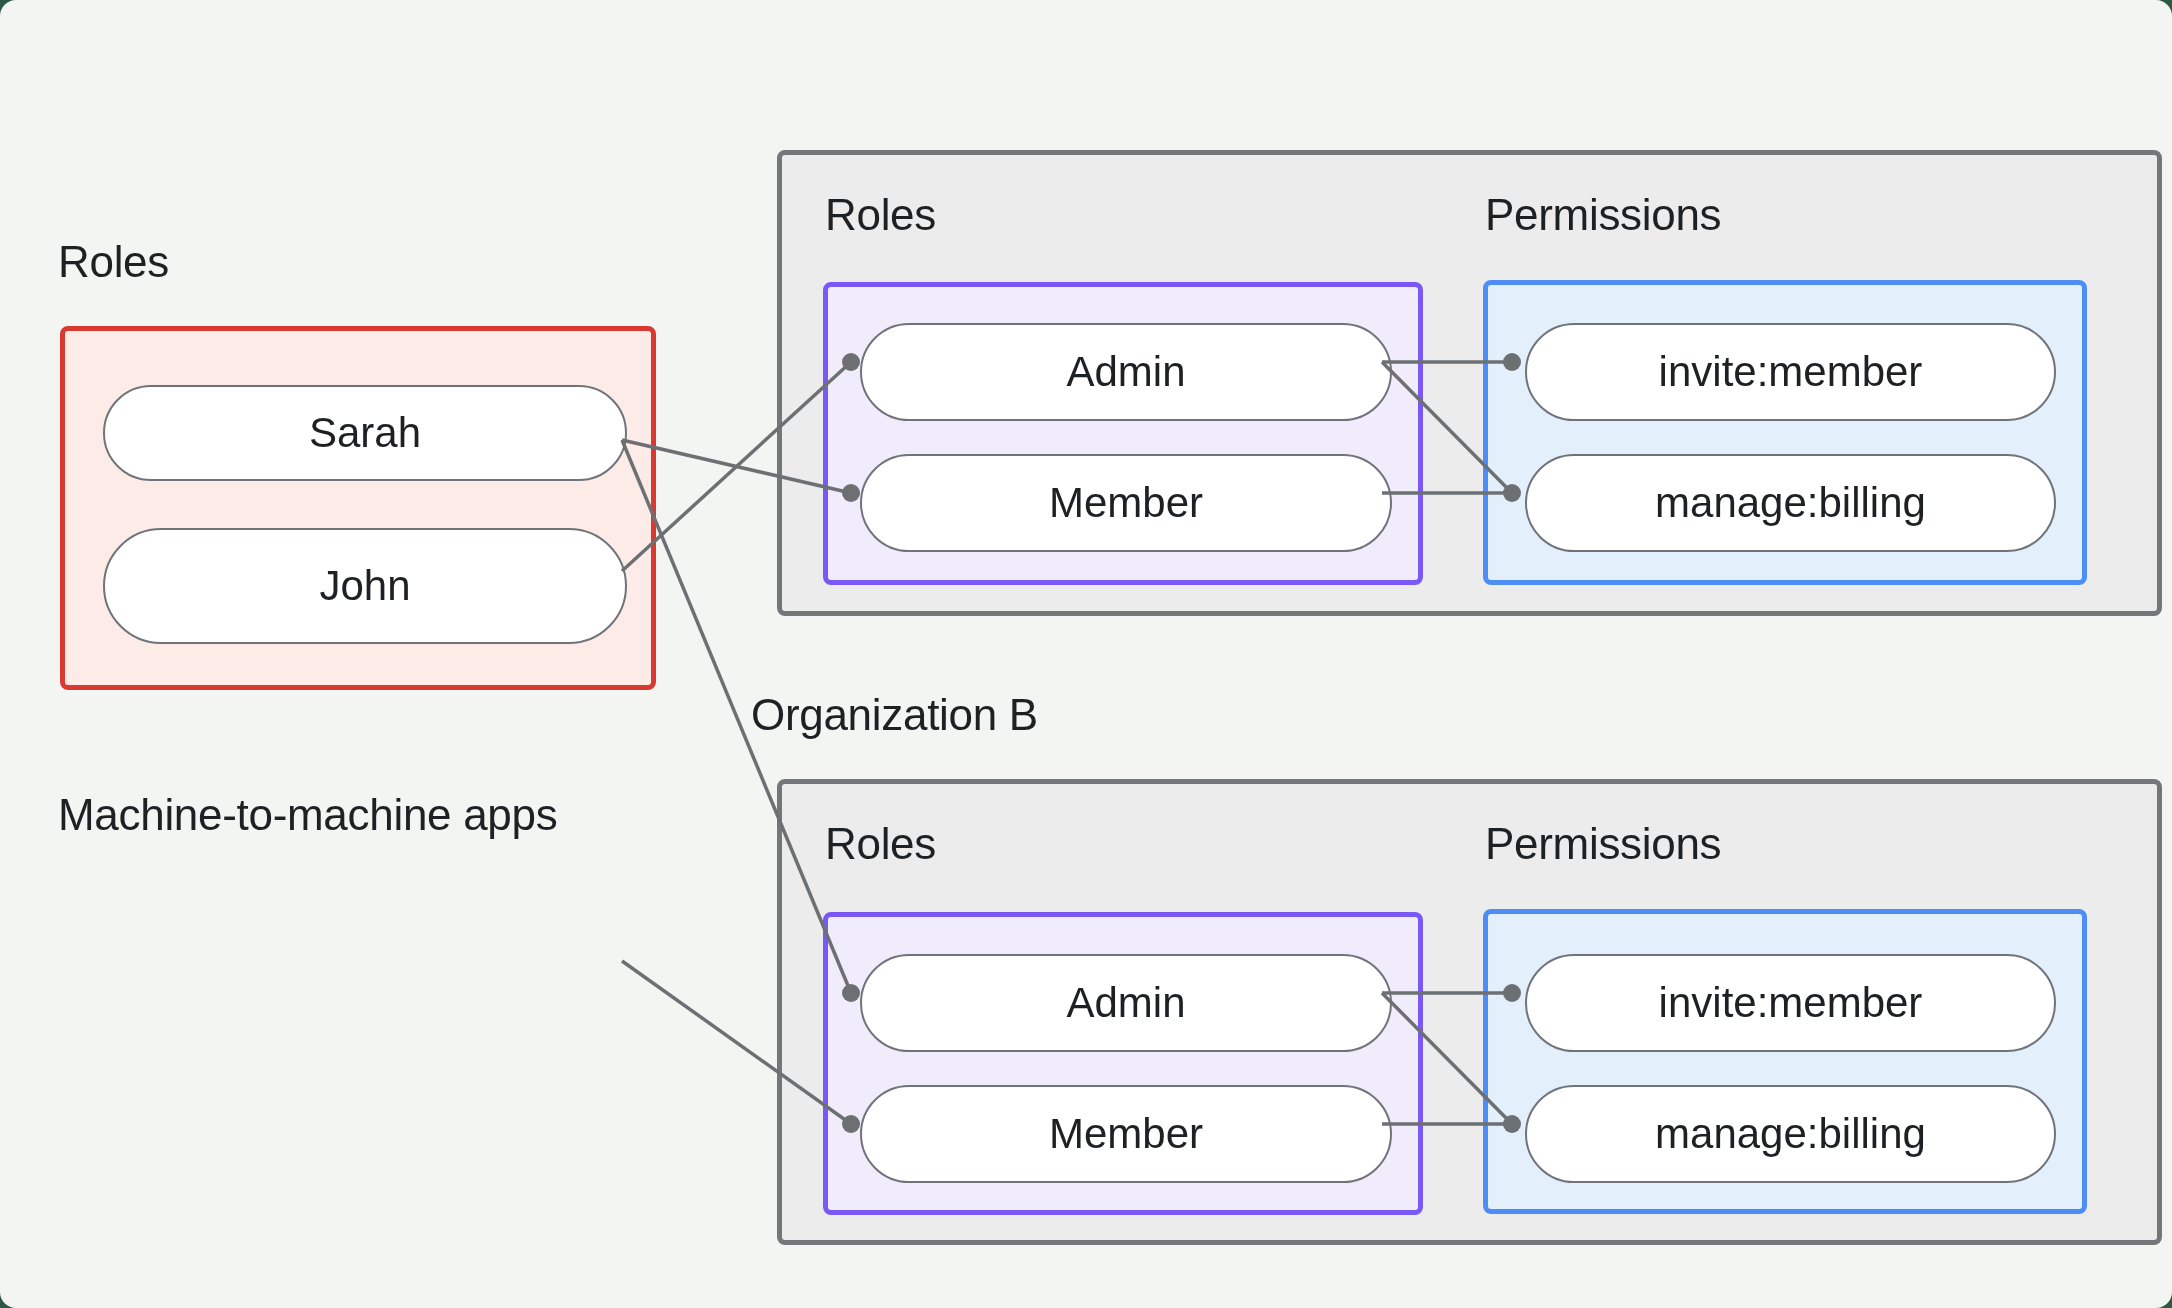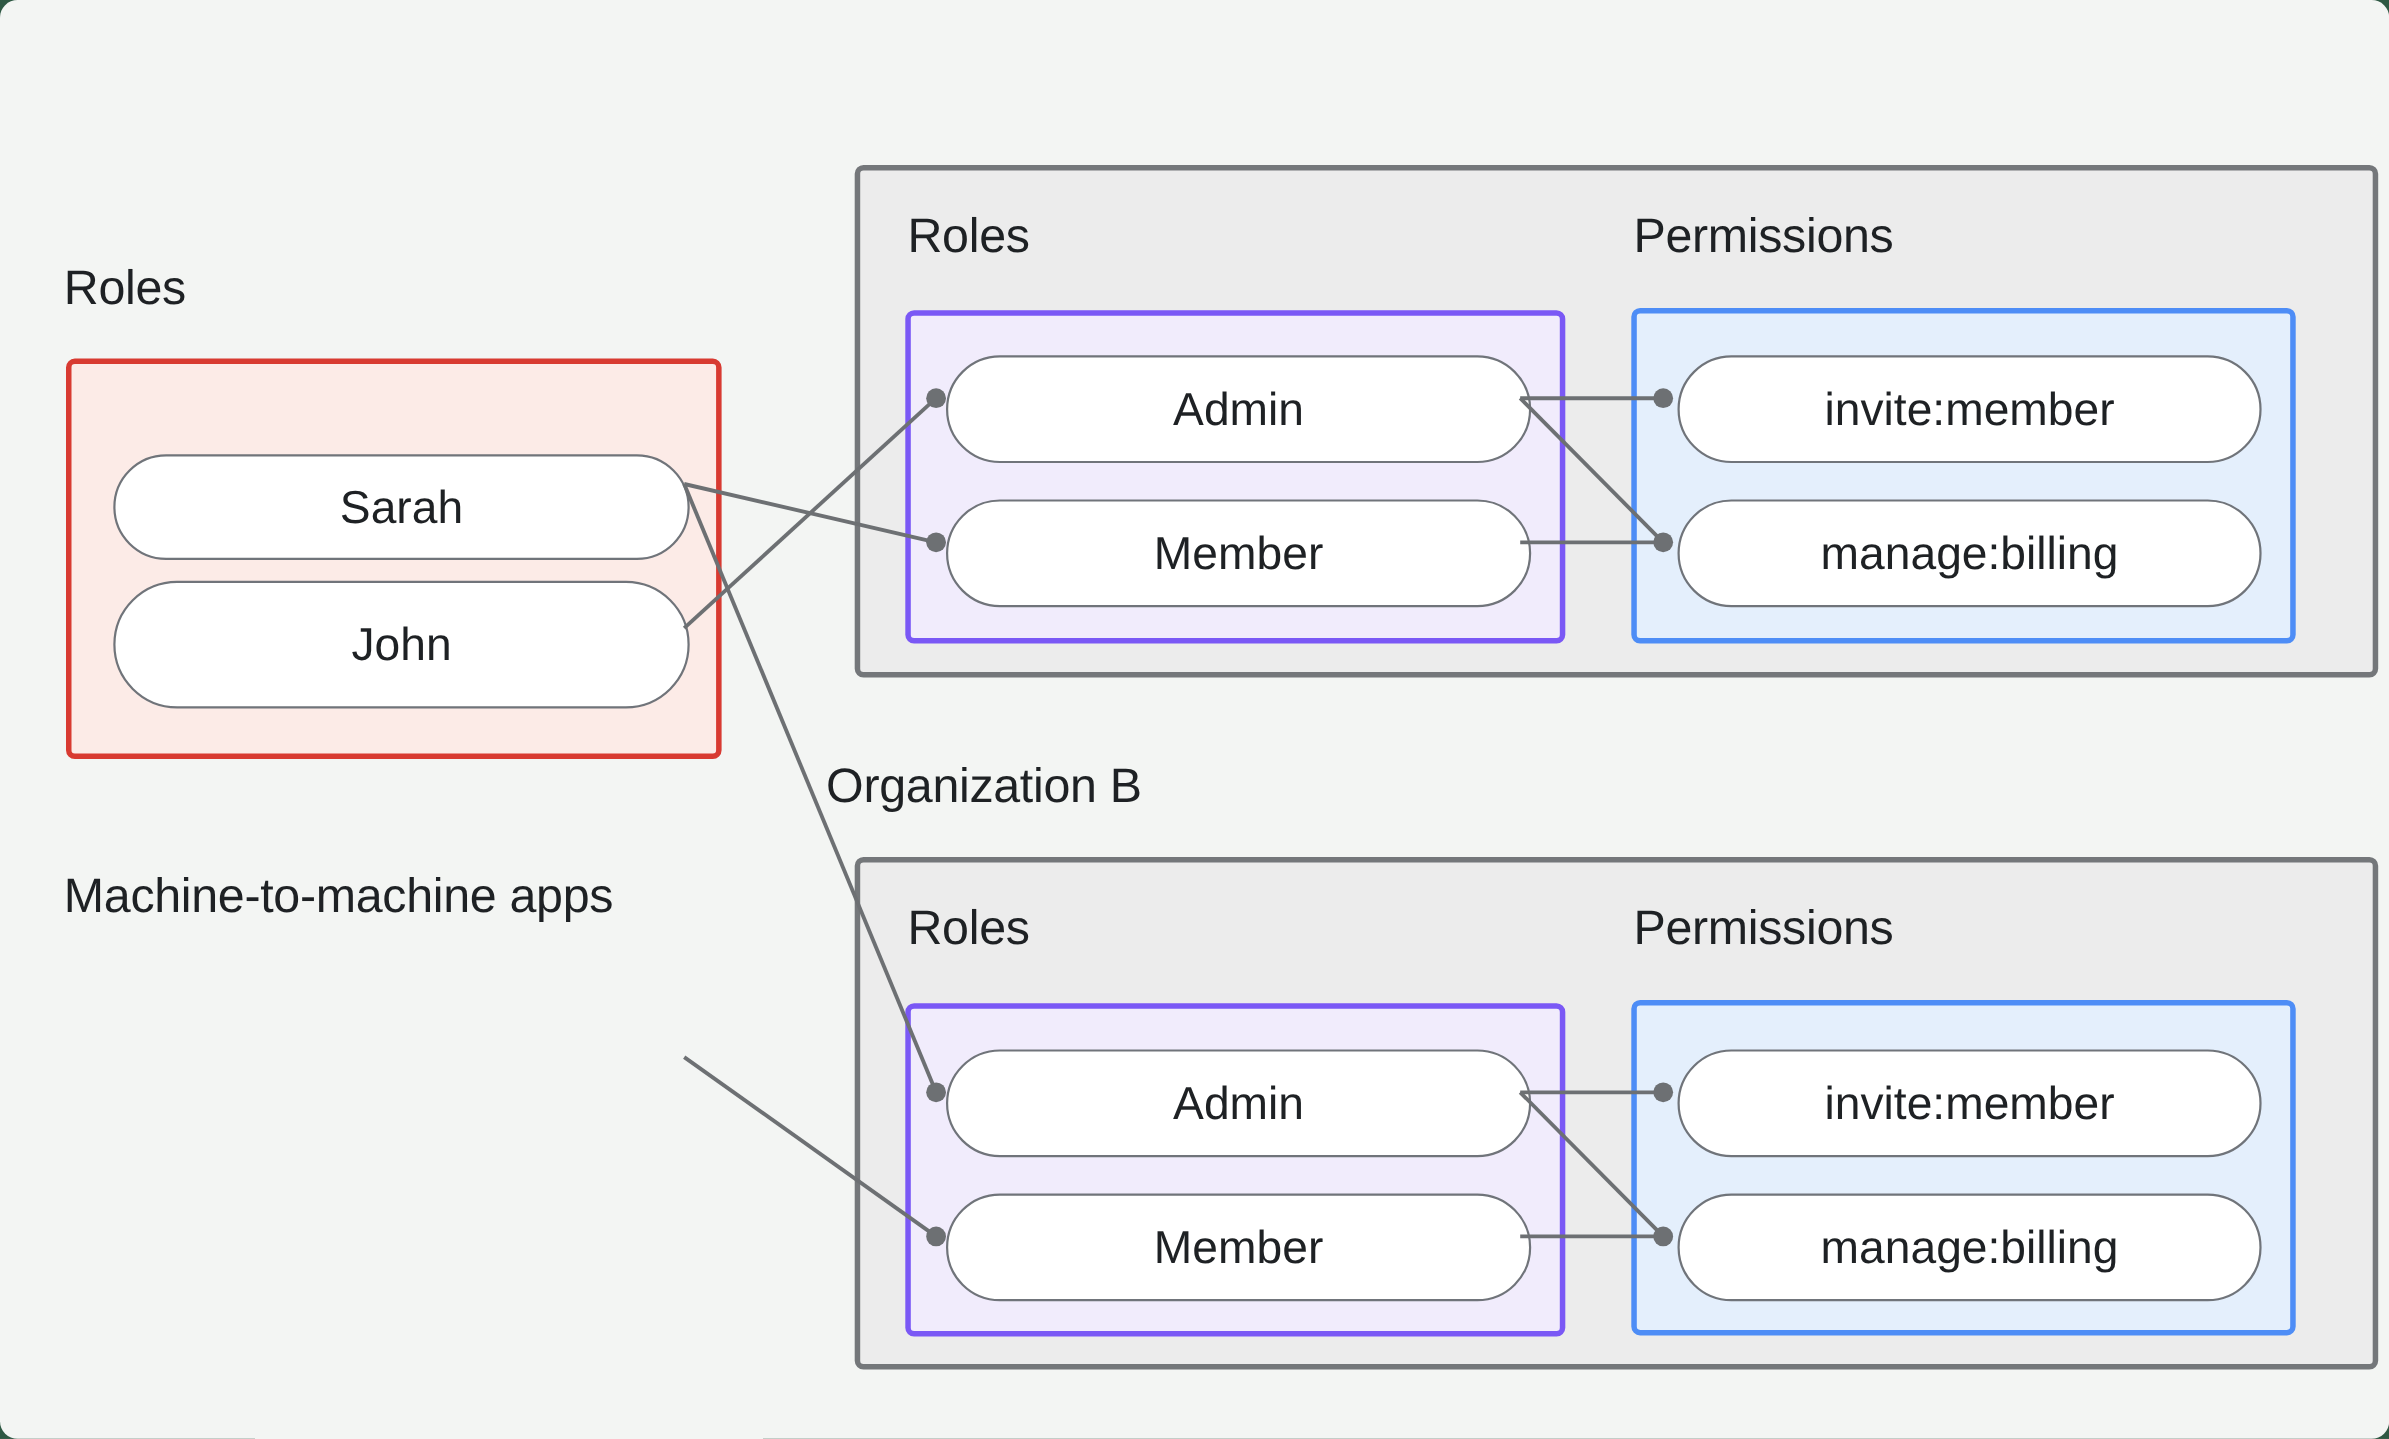--- a/index.html
+++ b/index.html
@@ -34,21 +34,21 @@
   .edges line{stroke:var(--edge);stroke-width:3.5;}
   .edges circle{fill:var(--edge);}
 </style>
 </head>
 <body>
 
 <div class="card">
 
   <div class="heading" style="left:58px;top:240px;">Roles</div>
   <div class="group users-box">
-    <div class="pill" style="left:38px;top:82px;width:524px;height:96px;">Sarah</div>
+    <div class="pill" style="left:38px;top:54px;width:524px;height:96px;">Sarah</div>
     <div class="pill" style="left:38px;top:197px;width:524px;height:116px;">John</div>
   </div>
 
   <div class="heading" style="left:58px;top:793px;">Machine-to-machine apps</div>
 
   <div class="group org-box org-a">
     <div class="heading" style="left:43px;top:38px;">Roles</div>
     <div class="heading" style="left:703px;top:38px;">Permissions</div>
     <div class="sub-box roles-box" style="left:41px;top:127px;width:600px;height:303px;">
       <div class="pill" style="left:32px;top:36px;width:532px;height:98px;">Admin</div>

